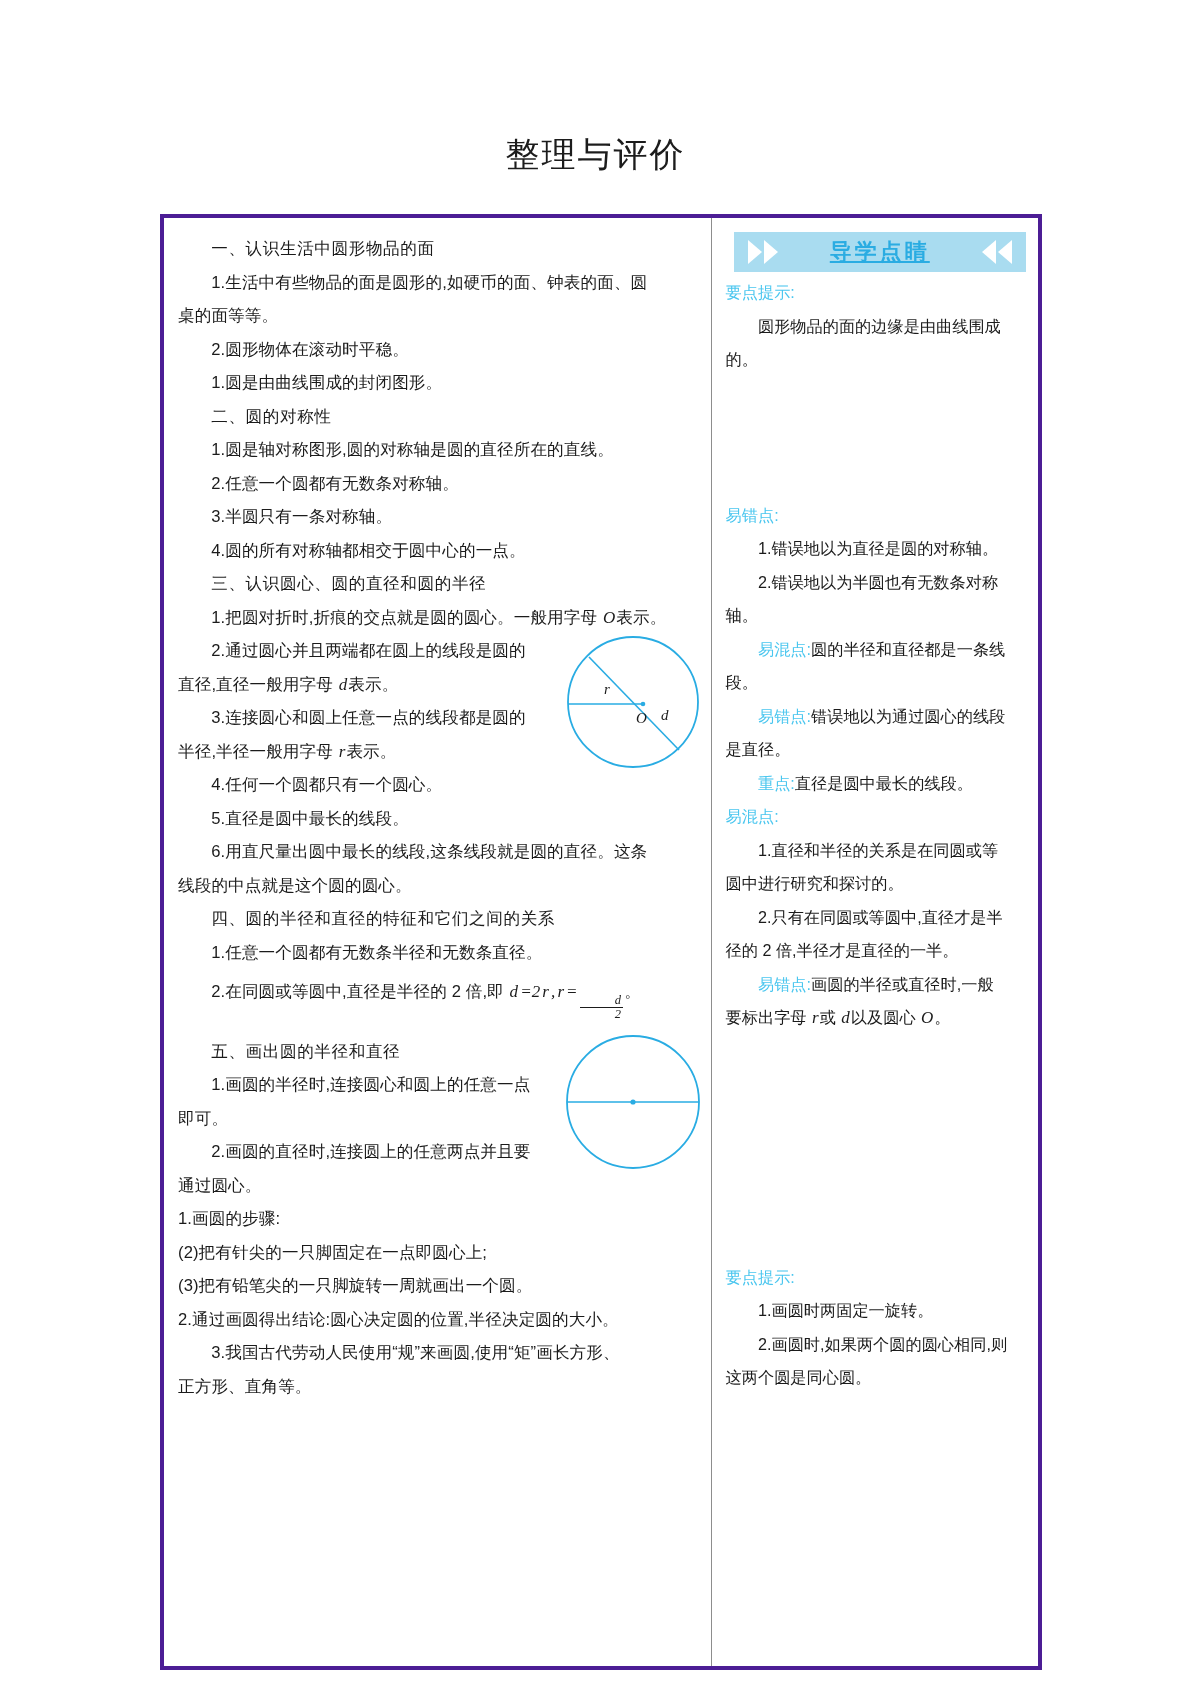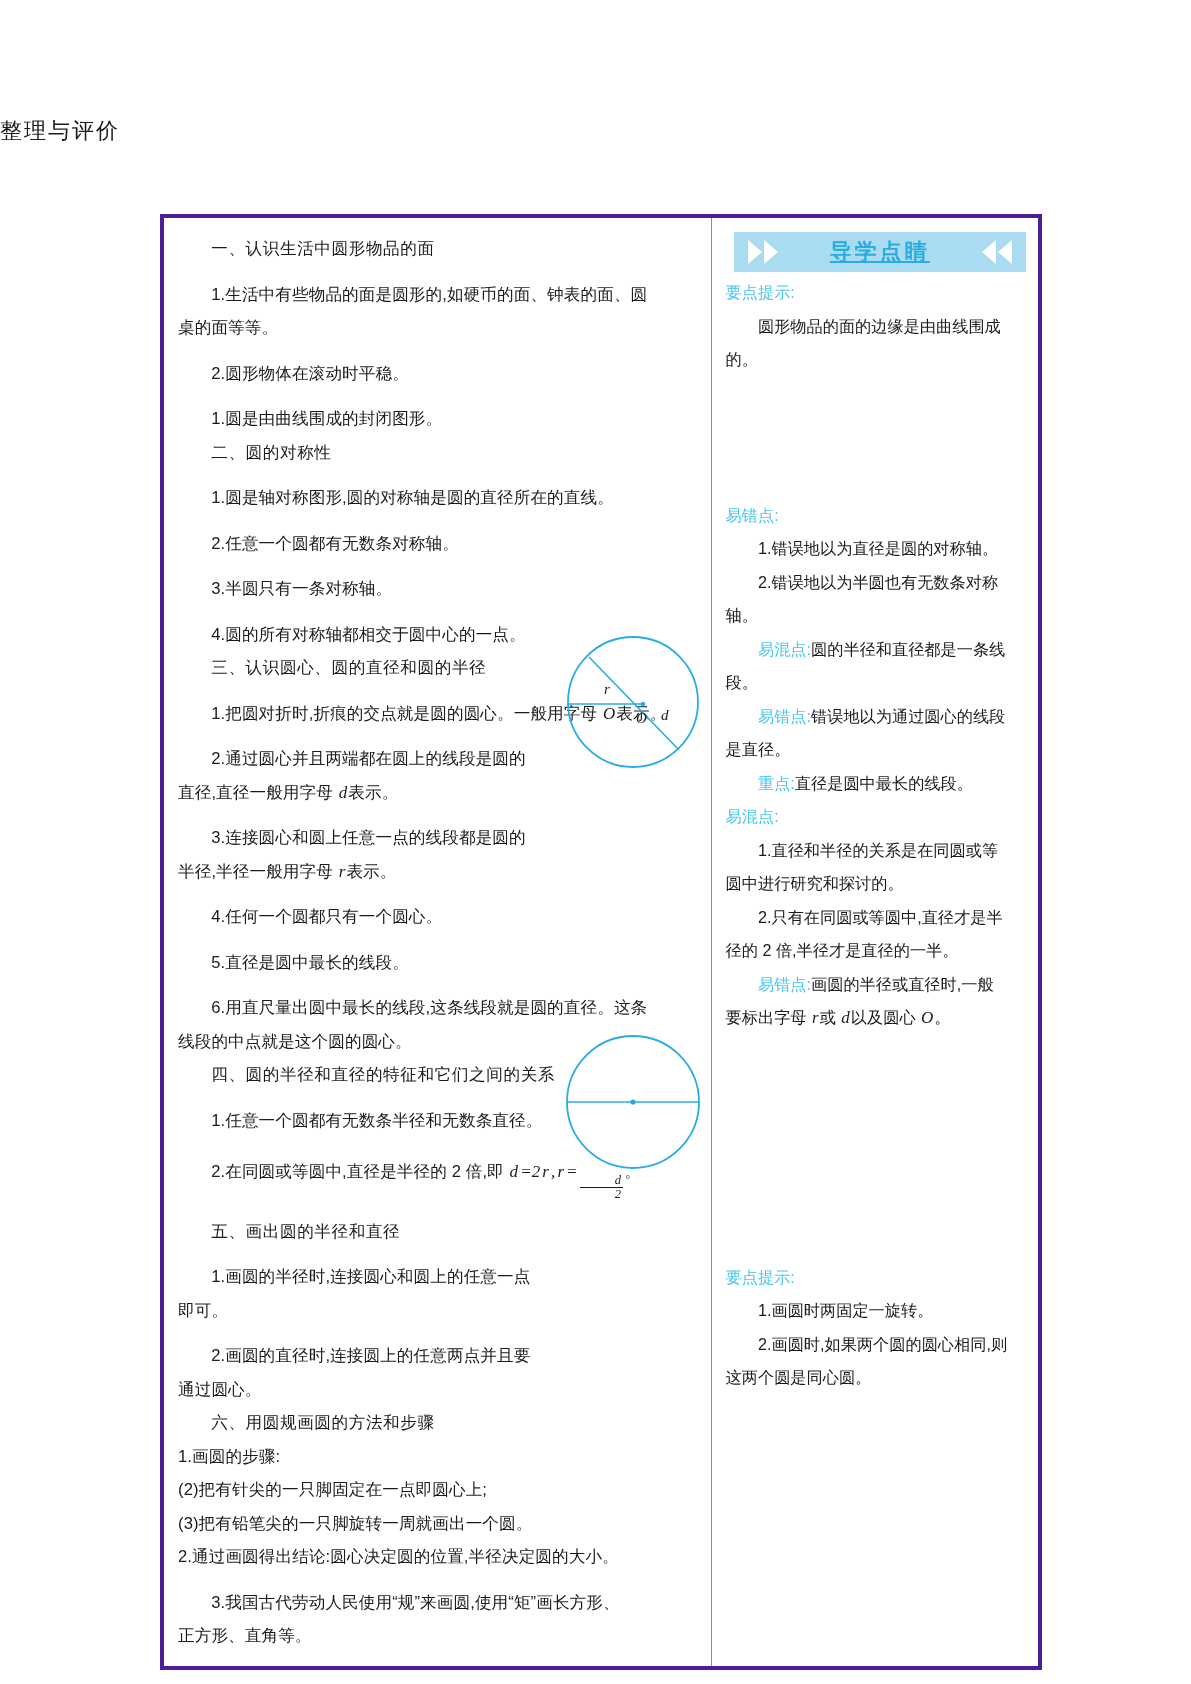--- a/index.html
+++ b/index.html
@@ -16,25 +16,25 @@
     overflow: hidden;
   }
   .page {
     position: relative;
     width: 1191px;
     height: 1684px;
     box-sizing: border-box;
   }
   .page-title {
     position: absolute;
-    top: 116px;
+    top: 132px;
     left: 0;
     width: 1191px;
-    text-align: left;
-    font-size: 22px;
+    text-align: center;
+    font-size: 34px;
     font-weight: 400;
     letter-spacing: 2px;
     color: #1c1c1c;
   }
   .table-wrap {
     position: absolute;
     top: 214px;
     left: 160px;
     width: 882px;
     height: 1456px;
@@ -60,21 +60,21 @@
   }
 
   
   .ln {
     font-size: 16.6px;
     line-height: 33.5px;
     color: #1b1b1b;
     white-space: pre-wrap;
     letter-spacing: 0.1px;
   }
-  .ind1 { text-indent: 2em; margin-top: 12px; }
+  .ind1 { text-indent: 2em; }
   .ind0 { text-indent: 0; }
   .hd { text-indent: 2em; letter-spacing: 0.6px; }
   .gap-sm { height: 6px; }
   .gap-md { height: 14px; }
 
   em.var {
     font-family: "Liberation Serif", "DejaVu Serif", serif;
     font-style: italic;
     font-size: 17px;
     padding: 0 1px;
@@ -206,21 +206,20 @@
       <div class="gap-sm"></div>
       <div class="ln ind1"><span>2.在同圆或等圆中,直径是半径的 2 倍,即 </span><em class="var">d</em><em class="var">=2</em><em class="var">r</em><em class="var">,</em><em class="var">r</em><em class="var">=</em><span class="frac"><span class="num">d</span><span class="den">2</span></span><span>。</span></div>
       <div class="gap-md"></div>
 
       <div class="ln hd">五、画出圆的半径和直径</div>
       <div class="ln ind1">1.画圆的半径时,连接圆心和圆上的任意一点</div>
       <div class="ln ind0">即可。</div>
       <div class="ln ind1">2.画圆的直径时,连接圆上的任意两点并且要</div>
       <div class="ln ind0">通过圆心。</div>
 
-      <div class="ln hd">六、用圆规画圆的方法和步骤</div>
       <div class="ln ind0">1.画圆的步骤:</div>
       <div class="ln ind0">(2)把有针尖的一只脚固定在一点即圆心上;</div>
       <div class="ln ind0">(3)把有铅笔尖的一只脚旋转一周就画出一个圆。</div>
       <div class="ln ind0">2.通过画圆得出结论:圆心决定圆的位置,半径决定圆的大小。</div>
       <div class="ln ind1">3.我国古代劳动人民使用“规”来画圆,使用“矩”画长方形、</div>
       <div class="ln ind0">正方形、直角等。</div>
 
       <div class="fig-a">
         <svg width="152" height="152" viewBox="0 0 152 152" xmlns="http://www.w3.org/2000/svg">
           <circle cx="76" cy="76" r="65" fill="none" stroke="#29ACE3" stroke-width="1.8"></circle>

